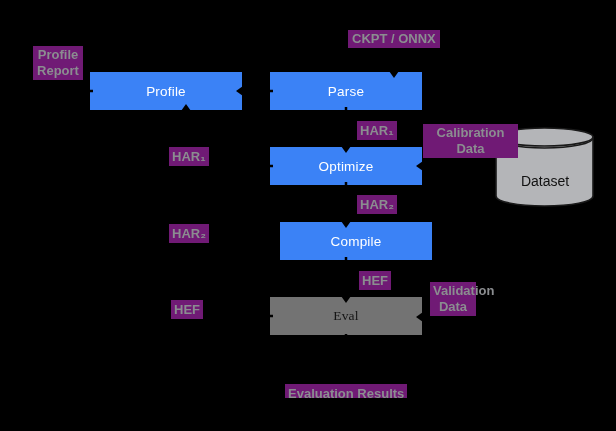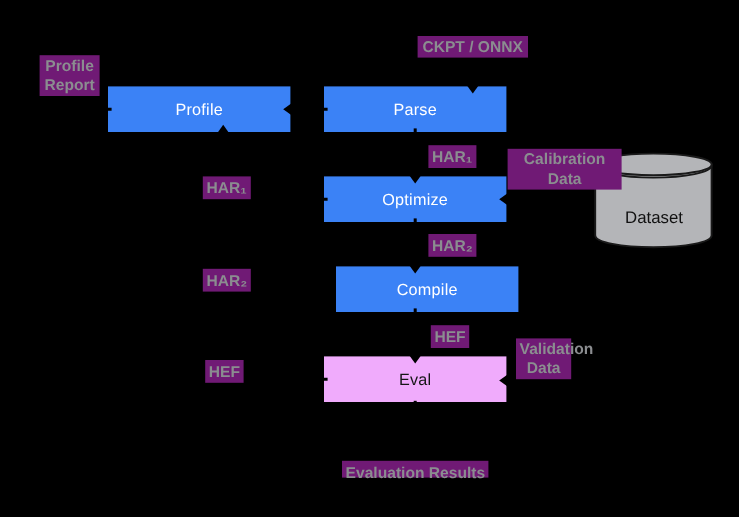--- a/index.html
+++ b/index.html
@@ -5,21 +5,21 @@
   html,body{margin:0;padding:0;background:#000;}
   .stage{
     position:relative;width:616px;height:431px;background:#000;overflow:hidden;
     font-family:"Liberation Sans","DejaVu Sans",sans-serif;
   }
   .box{
     position:absolute;width:152px;height:38px;z-index:1;
     display:flex;align-items:center;justify-content:center;
     background:#3b82f6;color:#ffffff;font-size:13.5px;letter-spacing:.2px;
   }
-  .box.gray{background:#f0abfc;color:#151515;}
+  .box.gray{background:#737373;color:#151515;font-family:Liberation Serif, serif;}
   #box-profile{left:90px;top:72px;}
   #box-parse{left:270px;top:72px;}
   #box-optimize{left:270px;top:147px;}
   #box-compile{left:280px;top:222px;}
   #box-eval{left:270px;top:297px;}
   .arrows{position:absolute;left:0;top:0;z-index:2;}
   .lbl{
     position:absolute;z-index:3;background:#701a75;color:#8b8d90;
     font-weight:bold;font-size:13px;line-height:16px;text-align:center;
     white-space:pre-line;padding:1px 3px;box-sizing:border-box;

